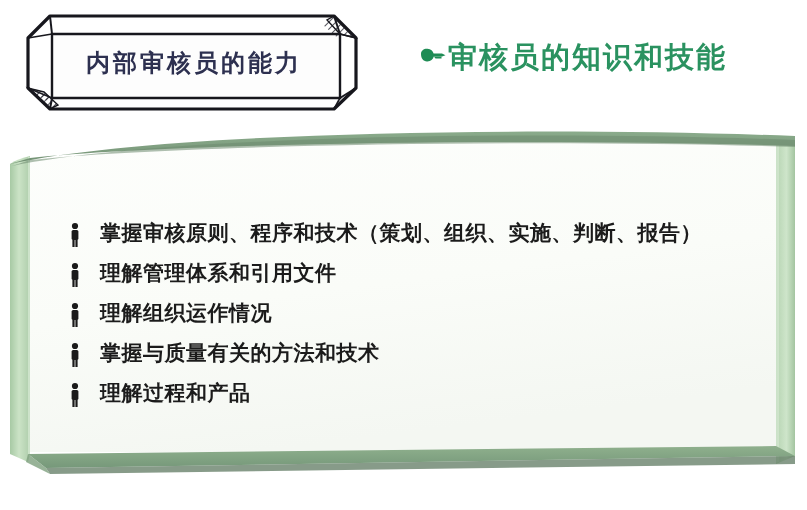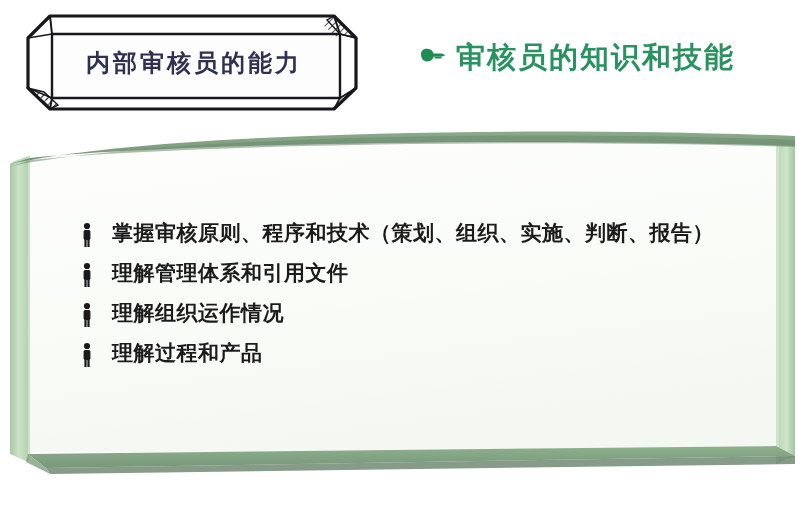--- a/index.html
+++ b/index.html
@@ -49,21 +49,20 @@
     box-sizing: border-box;
   }
 
   
   .section-title {
     position: absolute;
     left: 418px;
     top: 38px;
     display: flex;
     align-items: center;
-    gap: 8px;
     white-space: nowrap;
   }
   .pointer-icon {
     display: inline-block;
     width: 30px;
     height: 26px;
     flex: 0 0 auto;
   }
   .section-title-text {
     font-family: "DejaVu Serif", "Liberation Serif", serif;
@@ -90,21 +89,21 @@
     position: absolute;
     left: 30px;
     top: 34px;
     right: 36px;
     bottom: 28px;
   }
 
   
   .bullet-list {
     position: absolute;
-    left: 40px;
+    left: 28px;
     top: 60px;
     right: 0;
   }
   .bullet-item {
     display: flex;
     align-items: flex-start;
     height: 40px;
     white-space: nowrap;
   }
   .bullet-glyph {
@@ -249,20 +248,31 @@
               <circle cx="11" cy="5" r="3.1" fill="#1a1a1a"></circle>
               <rect x="7.6" y="9" width="6.8" height="10" rx="1.6" fill="#1a1a1a"></rect>
               <rect x="8.4" y="19" width="2.2" height="7" fill="#1a1a1a"></rect>
               <rect x="11.4" y="19" width="2.2" height="7" fill="#1a1a1a"></rect>
             </svg>
           </span>
           <span class="bullet-text">理解组织运作情况</span>
         </div>
 
 
+        <div class="bullet-item">
+          <span class="bullet-glyph">
+            <svg width="26" height="28" viewBox="0 0 26 28">
+              <circle cx="11" cy="5" r="3.1" fill="#1a1a1a"></circle>
+              <rect x="7.6" y="9" width="6.8" height="10" rx="1.6" fill="#1a1a1a"></rect>
+              <rect x="8.4" y="19" width="2.2" height="7" fill="#1a1a1a"></rect>
+              <rect x="11.4" y="19" width="2.2" height="7" fill="#1a1a1a"></rect>
+            </svg>
+          </span>
+          <span class="bullet-text">掌握与质量有关的方法和技术</span>
+        </div>
 
         <div class="bullet-item">
           <span class="bullet-glyph">
             <svg width="26" height="28" viewBox="0 0 26 28">
               <circle cx="11" cy="5" r="3.1" fill="#1a1a1a"></circle>
               <rect x="7.6" y="9" width="6.8" height="10" rx="1.6" fill="#1a1a1a"></rect>
               <rect x="8.4" y="19" width="2.2" height="7" fill="#1a1a1a"></rect>
               <rect x="11.4" y="19" width="2.2" height="7" fill="#1a1a1a"></rect>
             </svg>
           </span>

